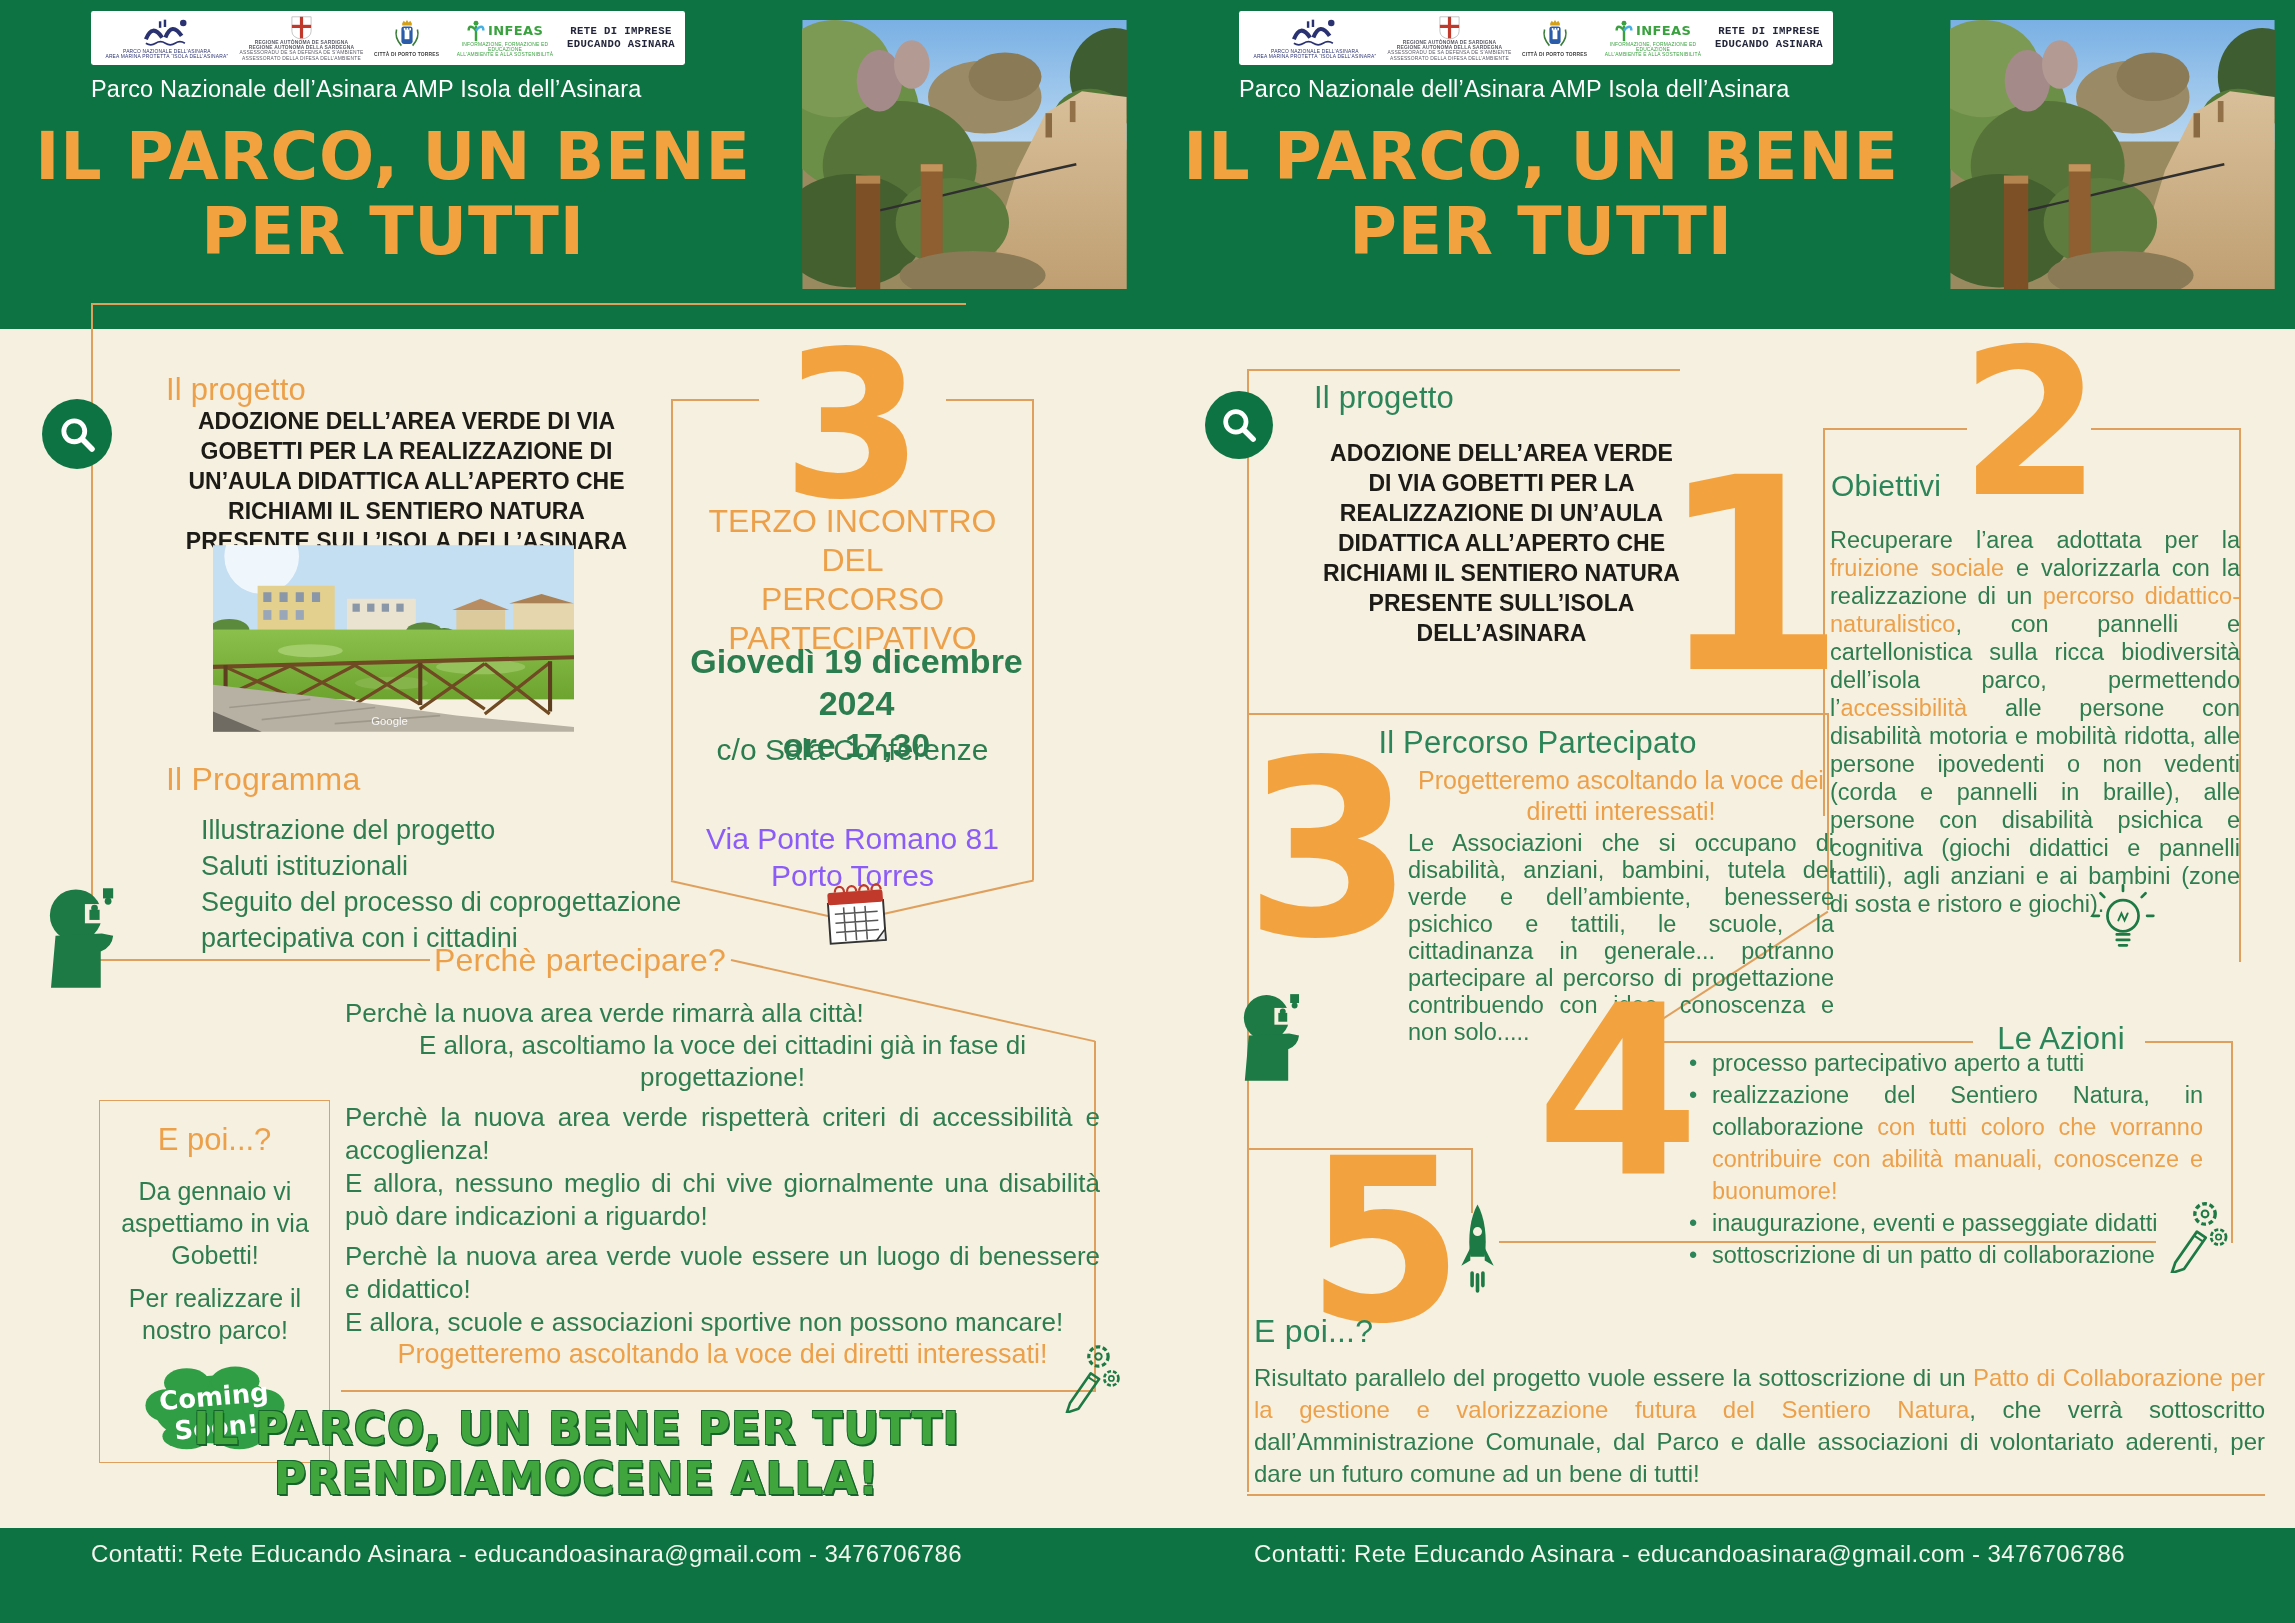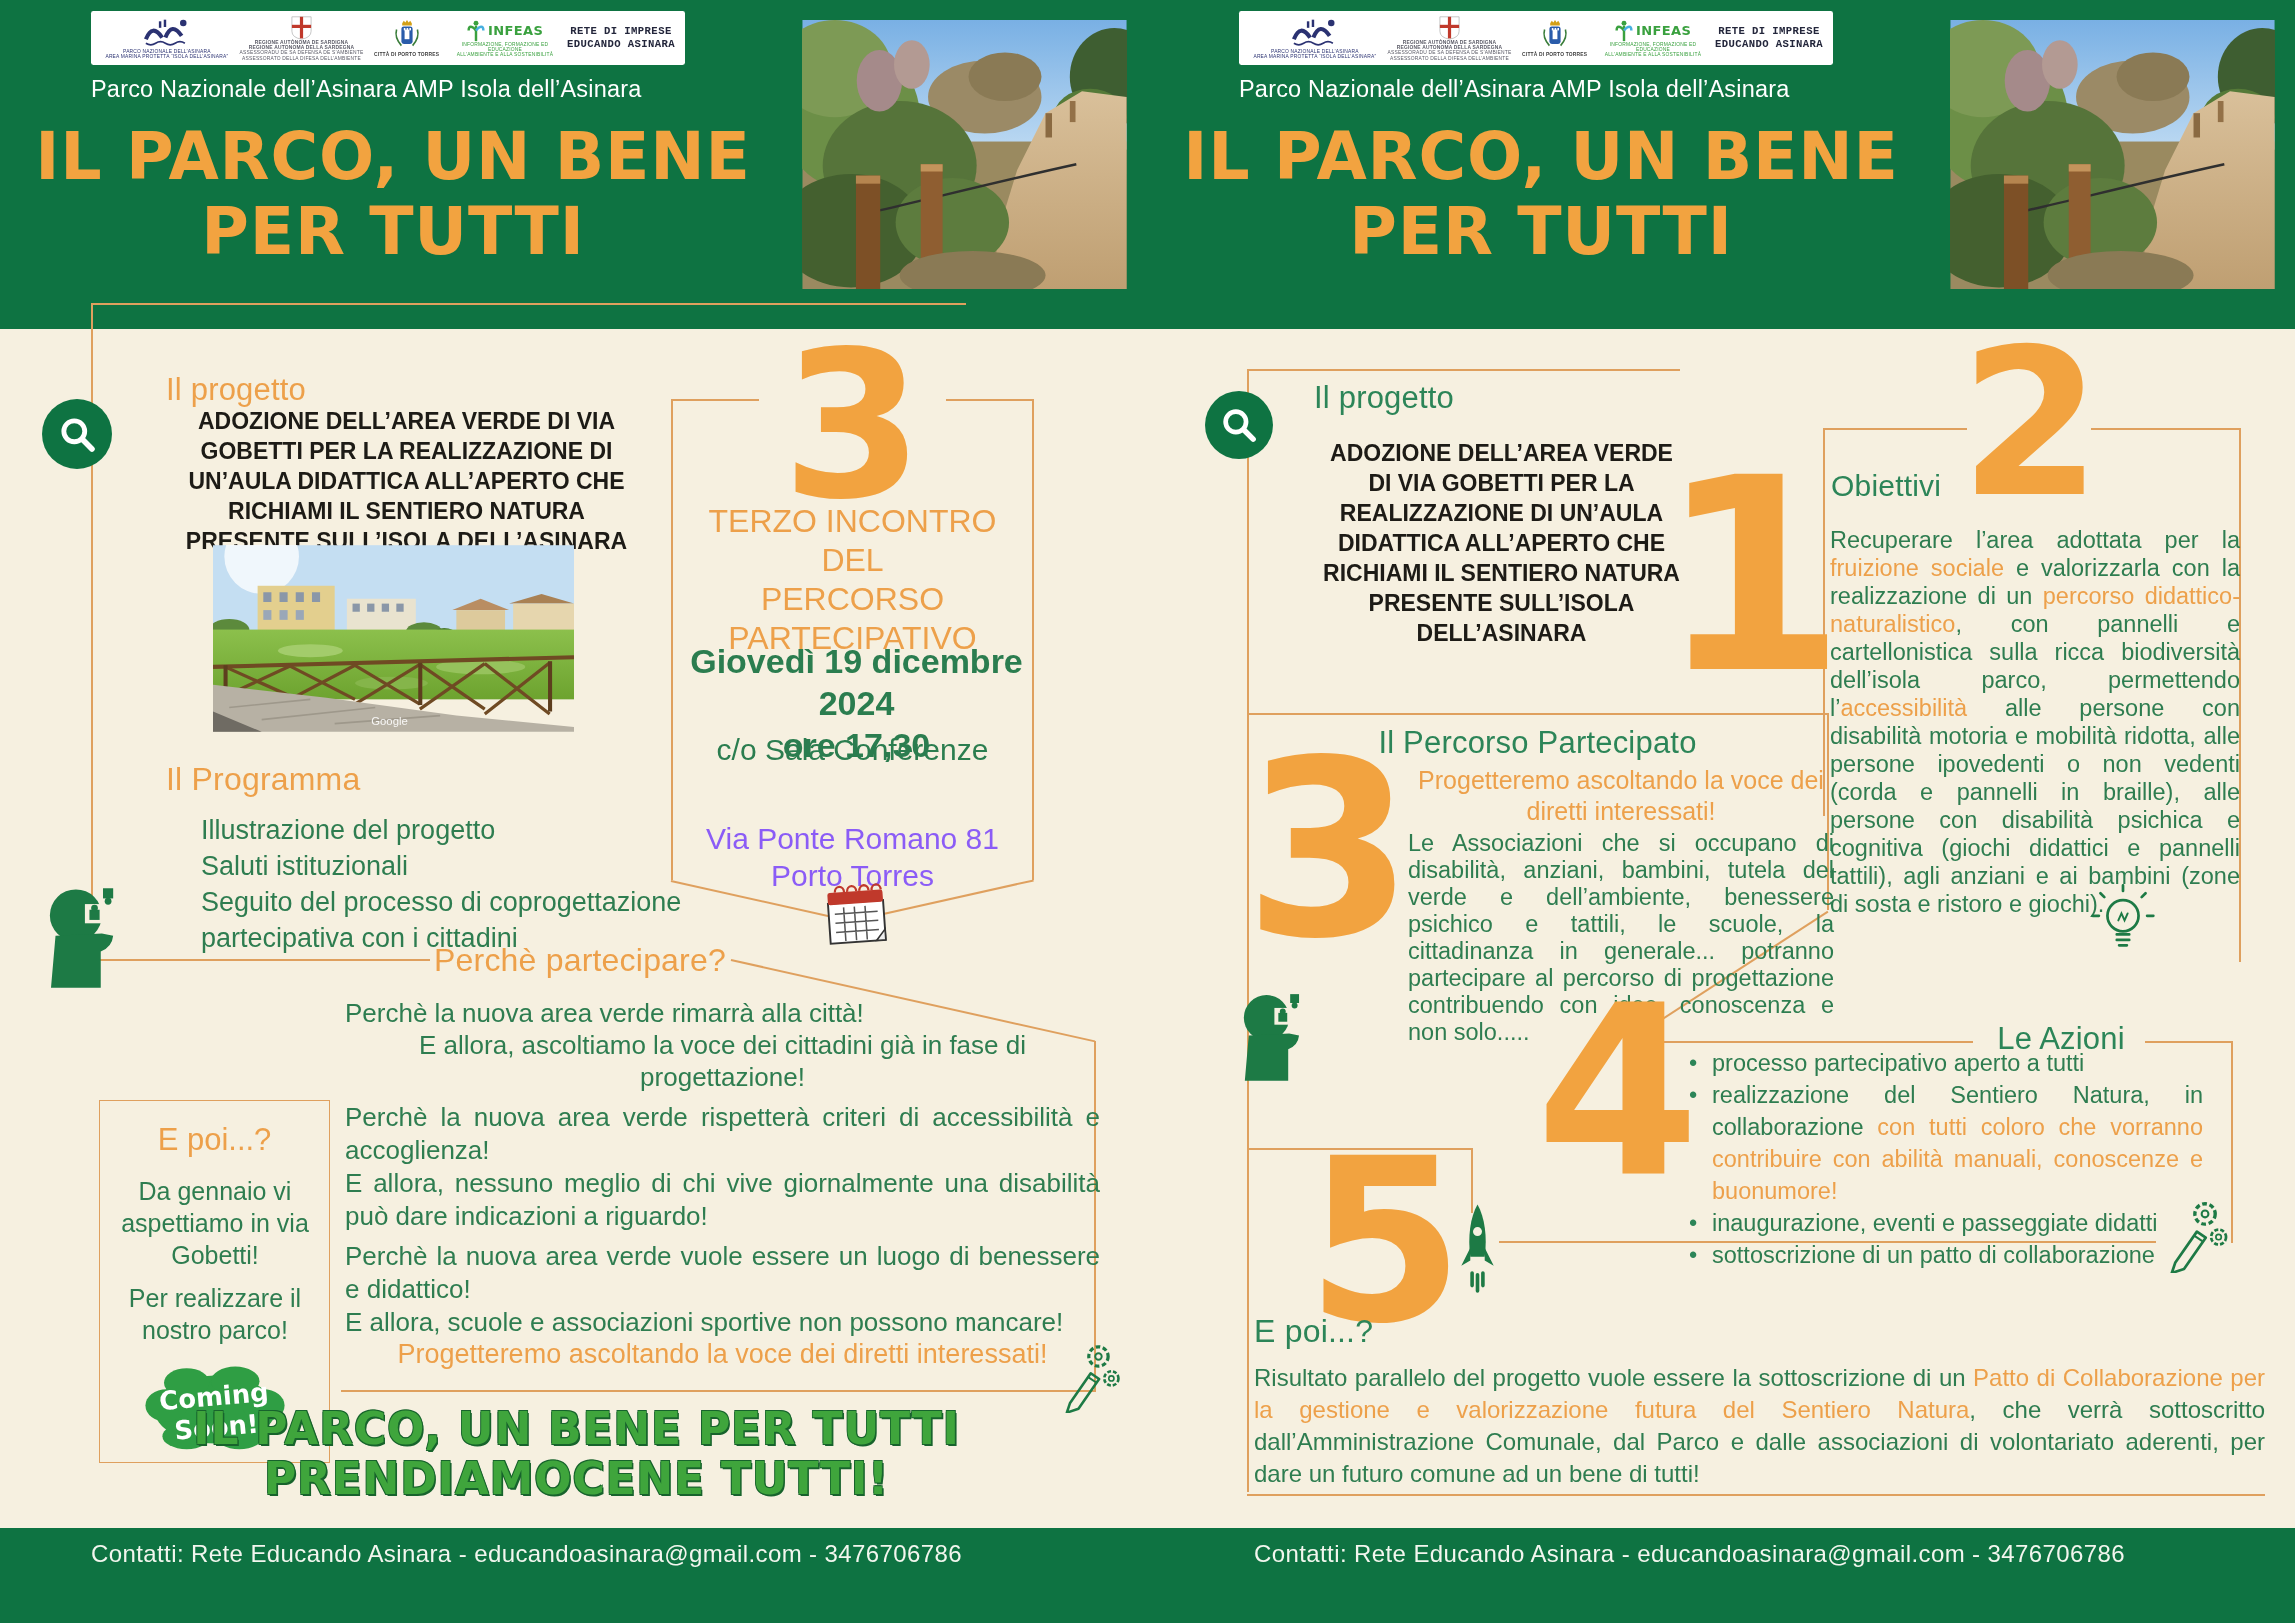--- a/index.html
+++ b/index.html
@@ -315,21 +315,21 @@
         </g>
         <g transform="rotate(-5 95 55)" fill="#fff" font-family="DejaVu Sans, sans-serif" font-weight="bold" text-anchor="middle">
           <text x="95" y="50" font-size="32">Coming</text>
           <text x="95" y="88" font-size="32">Soon!</text>
         </g>
       </svg>
     </div>
 
     <div class="abs" style="left:73px;top:1404px;width:1007px;text-align:center;font-family:'DejaVu Sans',sans-serif;font-weight:800;font-size:44px;line-height:50px;color:var(--slogan);text-shadow:1.6px 1.6px 0 var(--slogan-dk),-0.8px -0.8px 0 var(--slogan-dk),0.8px -0.8px 0 var(--slogan-dk),-0.8px 0.8px 0 var(--slogan-dk);letter-spacing:0.8px">
       <div>IL PARCO, UN BENE PER TUTTI</div>
-      <div>PRENDIAMOCENE TUTTI!</div>
+      <div>PRENDIAMOCENE ALLA!</div>
     </div>
 
     <div class="green-footer"></div>
     <div class="footer-text" style="left:91px">Contatti: Rete Educando Asinara - educandoasinara@gmail.com - 3476706786</div>
   </section>
 
   <section class="panel" id="panel-right">
     <div class="green-band"></div>
 
     <div class="logo-strip">

